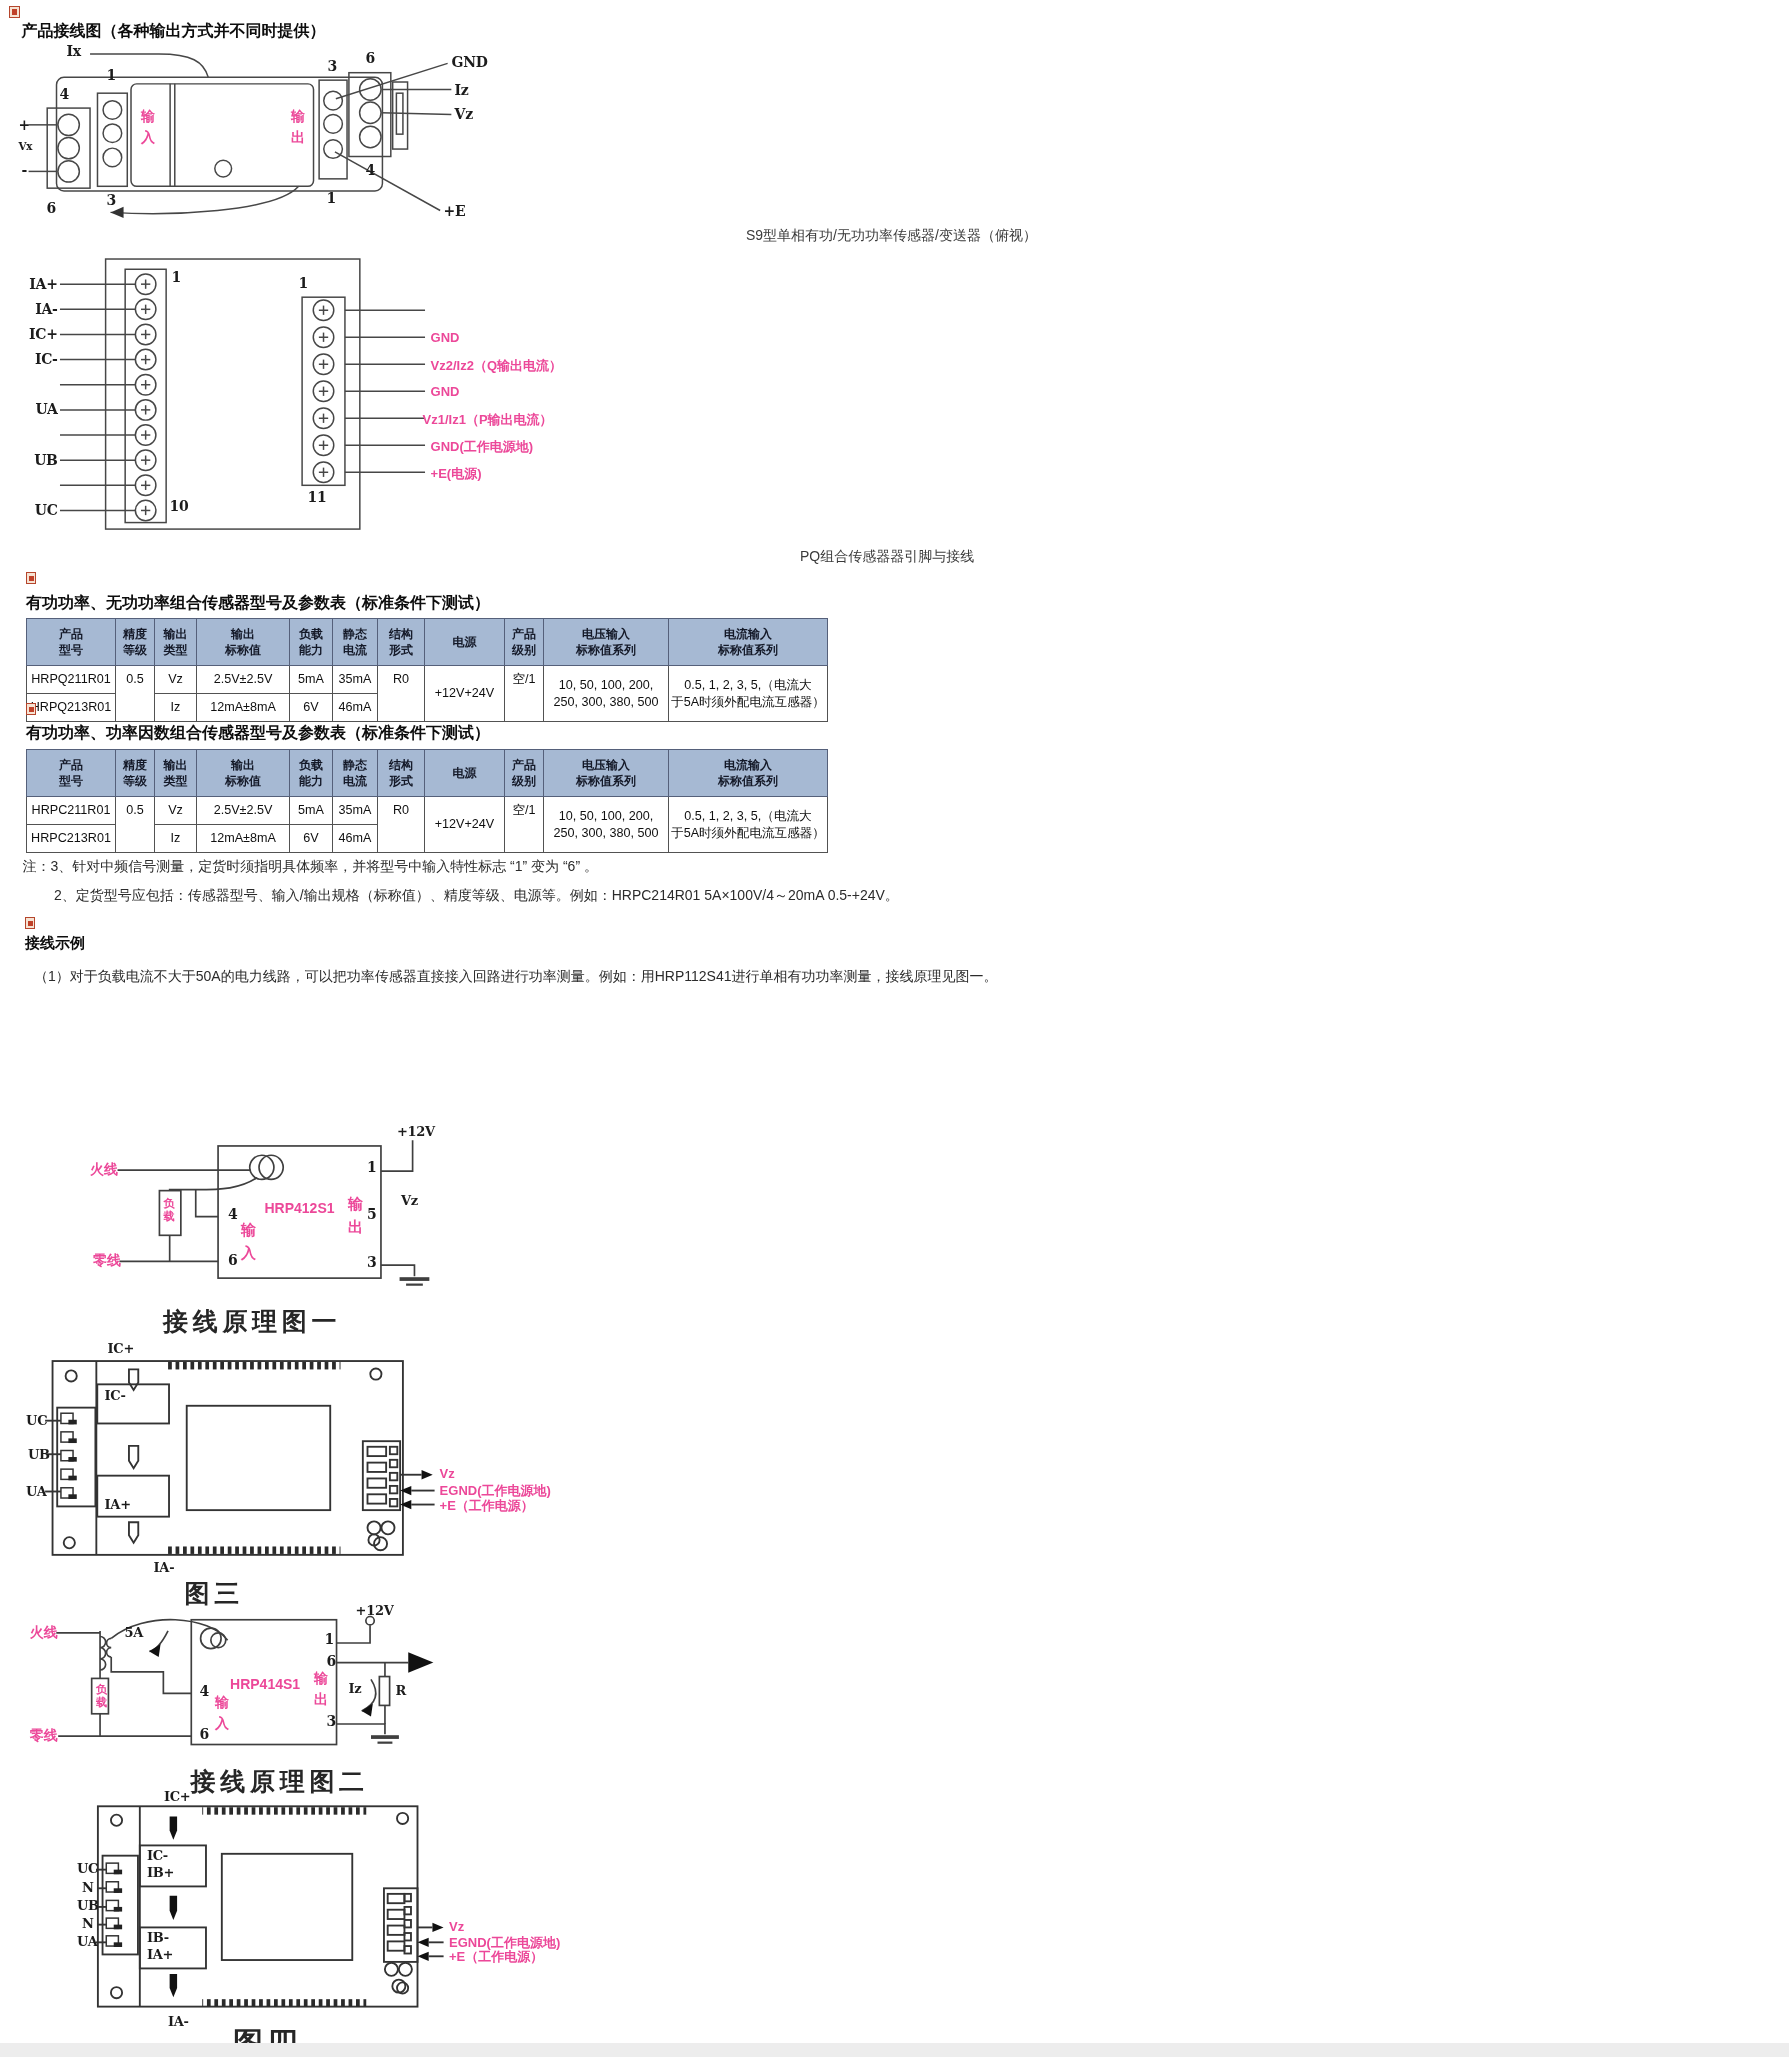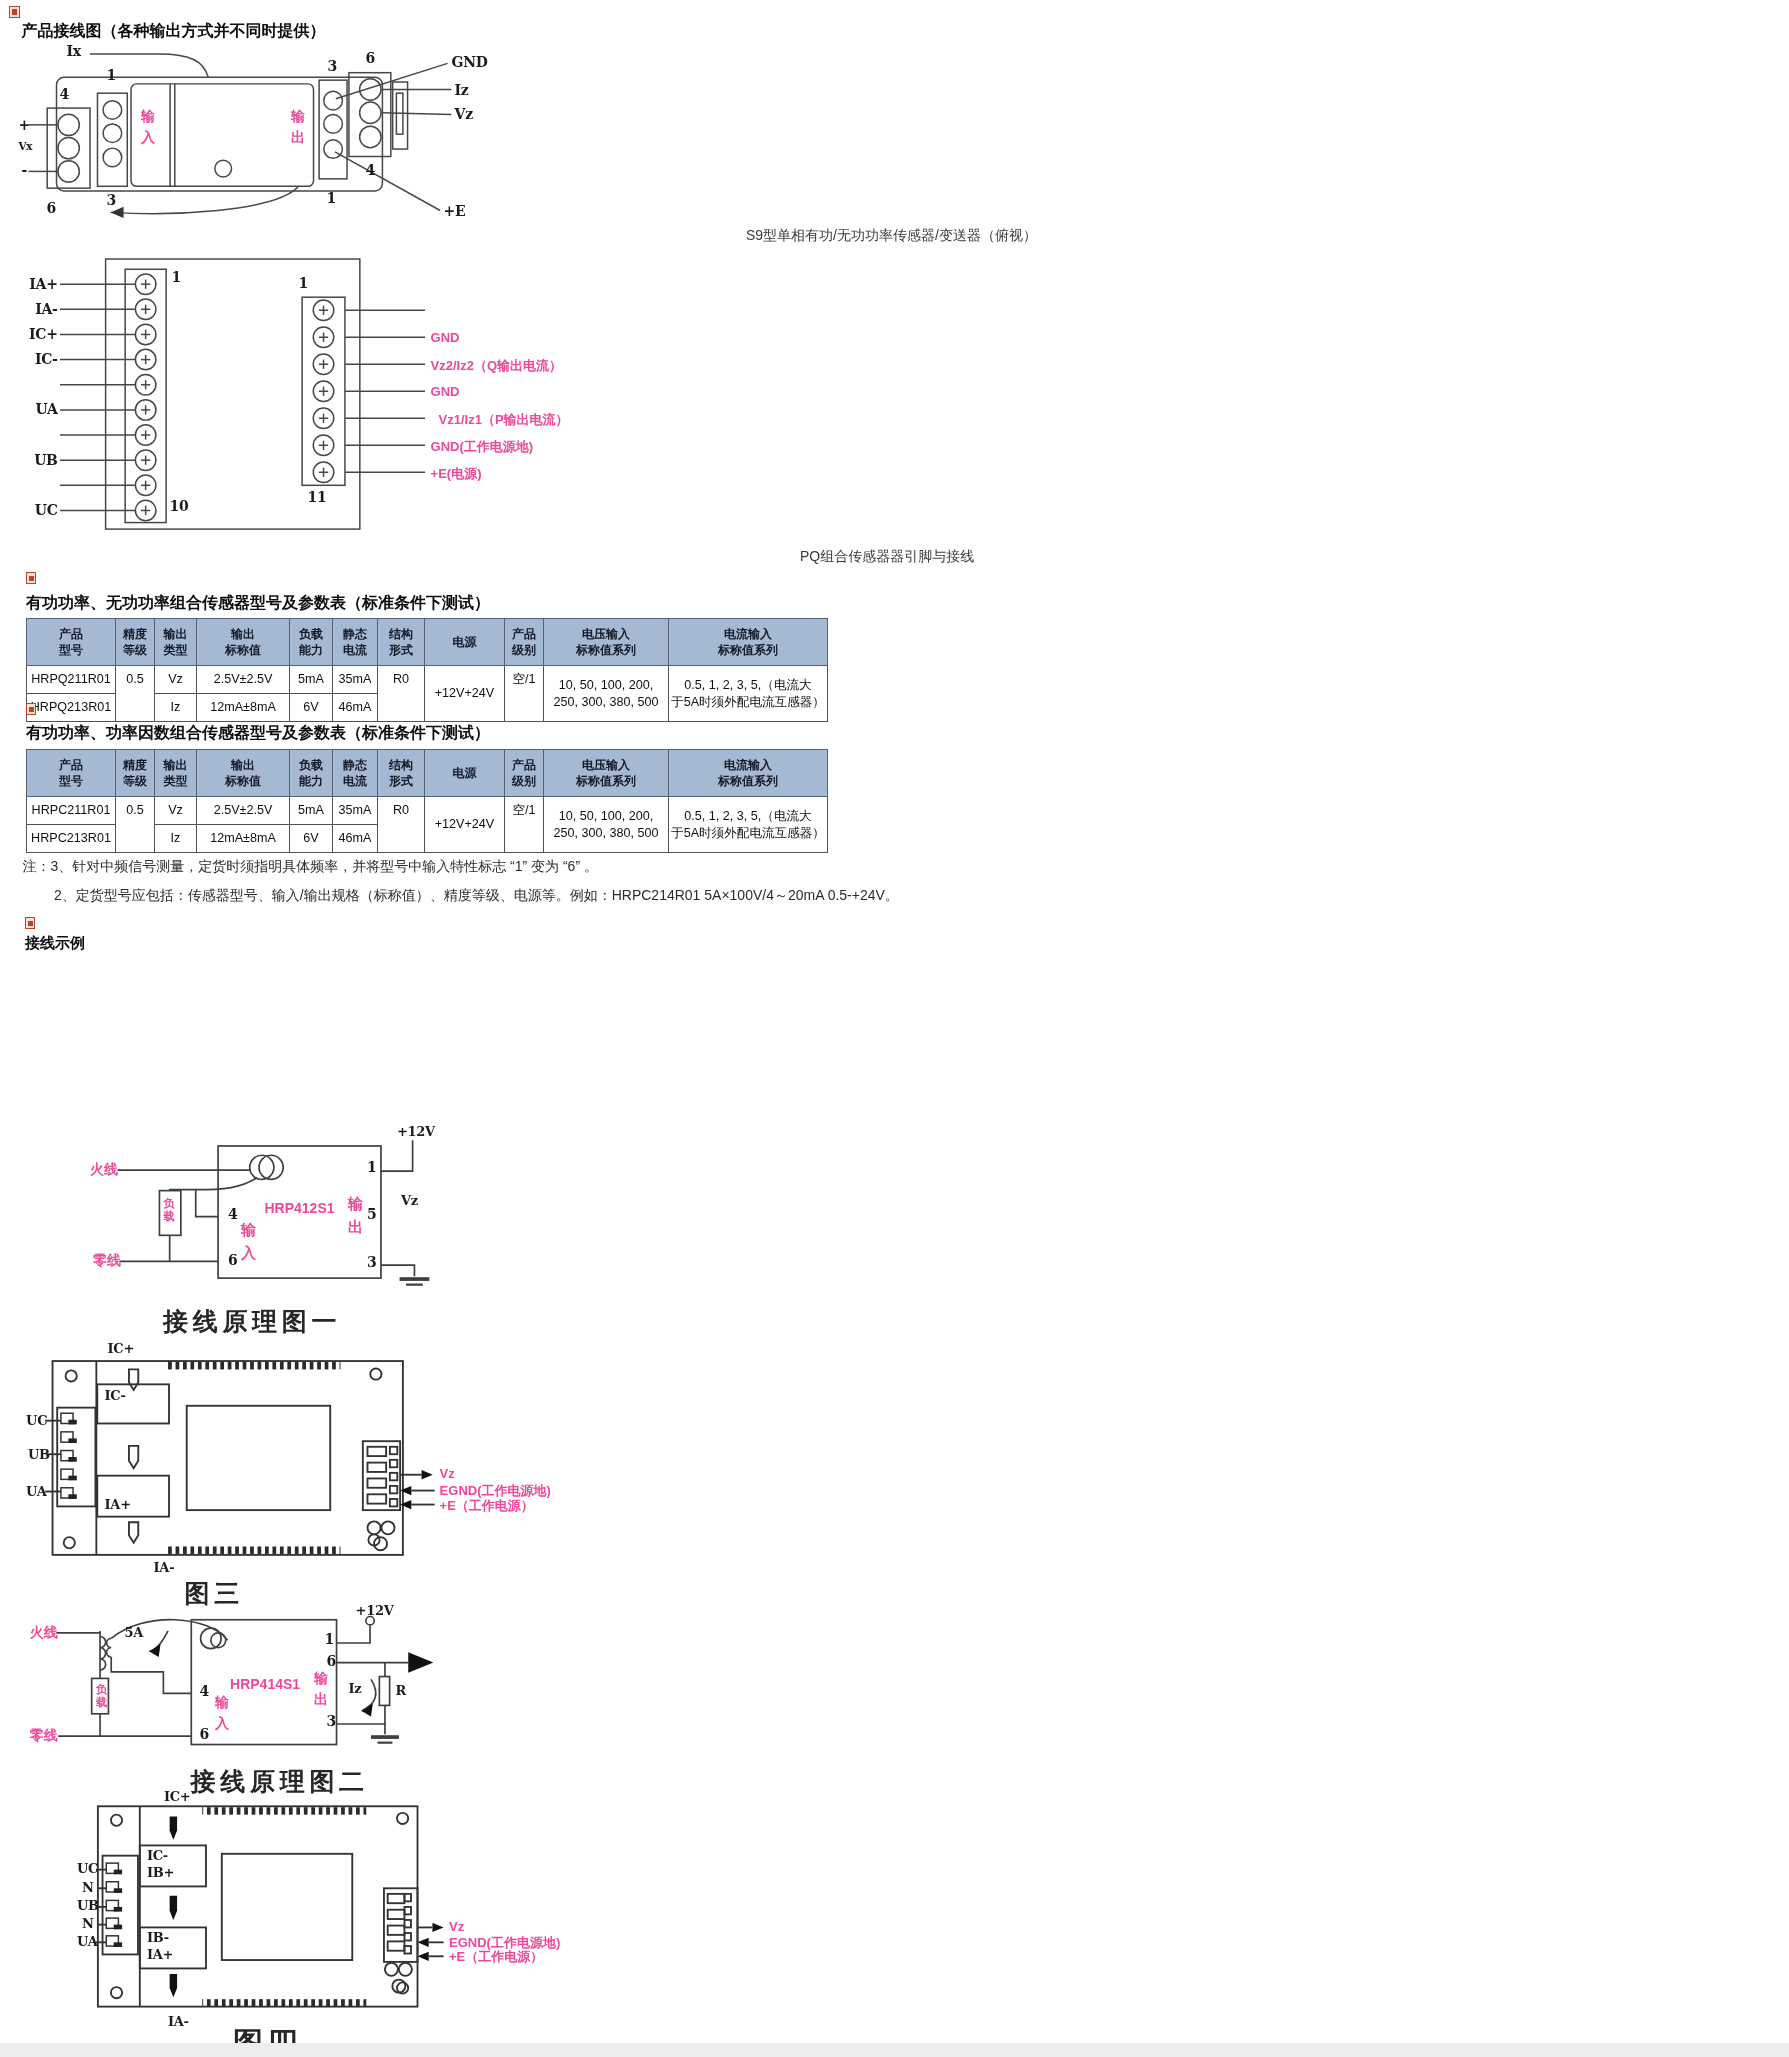--- a/index.html
+++ b/index.html
@@ -160,21 +160,21 @@
     <div class="lbl ralign" style="left:0;top:221px;width:39px"></div>
     <div class="lbl ralign" style="left:0;top:246px;width:39px">UC</div>
     <div class="lbl" style="left:153px;top:13px">1</div>
     <div class="lbl" style="left:151px;top:242px">10</div>
     <div class="lbl" style="left:280px;top:18.6px">1</div>
     <div class="lbl" style="left:289px;top:233px">11</div>
     <div class="zh md" style="left:412px;top:47px"></div>
     <div class="zh md" style="left:412px;top:74px">GND</div>
     <div class="zh md" style="left:412px;top:101px">Vz2/Iz2（Q输出电流）</div>
     <div class="zh md" style="left:412px;top:128px">GND</div>
-    <div class="zh md" style="left:420px;top:155px">Vz1/Iz1（P输出电流）</div>
+    <div class="zh md" style="left:404px;top:155px">Vz1/Iz1（P输出电流）</div>
     <div class="zh md" style="left:412px;top:182px">GND(工作电源地)</div>
     <div class="zh md" style="left:412px;top:209px">+E(电源)</div>
   </div>
 
   <div class="cap-sm" style="left:800px;top:548px">PQ组合传感器器引脚与接线</div>
 
   <div class="marker" style="left:26px;top:572px"></div>
   <div class="h1" style="left:26px;top:593px">有功功率、无功功率组合传感器型号及参数表（标准条件下测试）</div>
   <table class="spec" style="left:26px;top:618px;width:802px">
     <colgroup>
@@ -302,20 +302,21 @@
       <td>46mA</td>
     </tr>
   </tbody>
     </table>
 
   <div class="note" style="left:22.4px;top:858px">注：3、针对中频信号测量，定货时须指明具体频率，并将型号中输入特性标志 “1” 变为 “6” 。</div>
   <div class="note" style="left:54px;top:887px">2、定货型号应包括：传感器型号、输入/输出规格（标称值）、精度等级、电源等。例如：HRPC214R01 5A×100V/4～20mA 0.5-+24V。</div>
 
   <div class="marker" style="left:25px;top:917px"></div>
   <div class="h1" style="left:25px;top:934px;font-size:15px">接线示例</div>
+  <div class="para" style="left:34px;top:968px">（1）对于负载电流不大于50A的电力线路，可以把功率传感器直接接入回路进行功率测量。例如：用HRP112S41进行单相有功功率测量，接线原理见图一。</div>
 
   <div class="fig" style="left:56px;top:1105px;width:522px;height:244px">
     <svg width="447" height="242" viewBox="0 0 480 260">
       <g stroke="#3f3f3f" stroke-width="1.8" fill="none">
         <rect x="174" y="44" width="175" height="142"></rect>
         <circle cx="221" cy="67" r="13"></circle>
           <circle cx="231" cy="67" r="13"></circle>
         <path d="M 66,70 H 209"></path>
         <path d="M 216,78 C 198,90 178,91 150,91 L 122,91 V 92"></path>
         <path d="M 150,91 V 120 H 174"></path>

